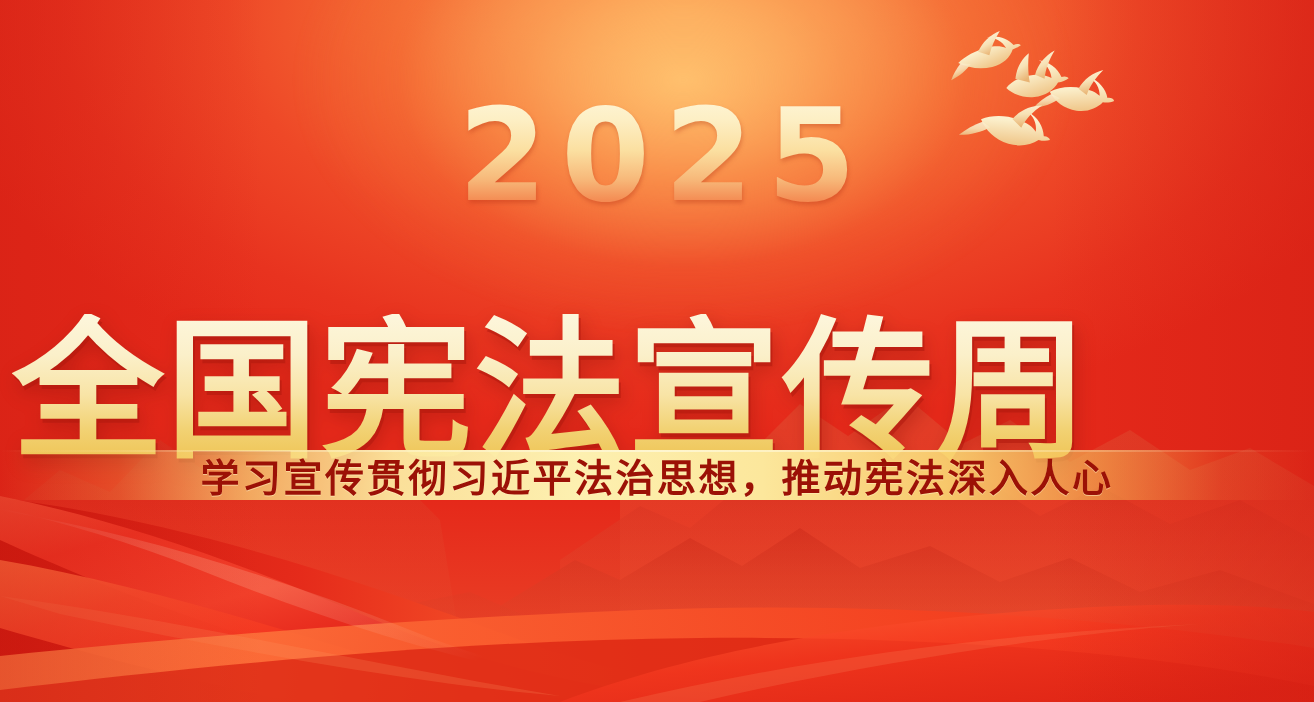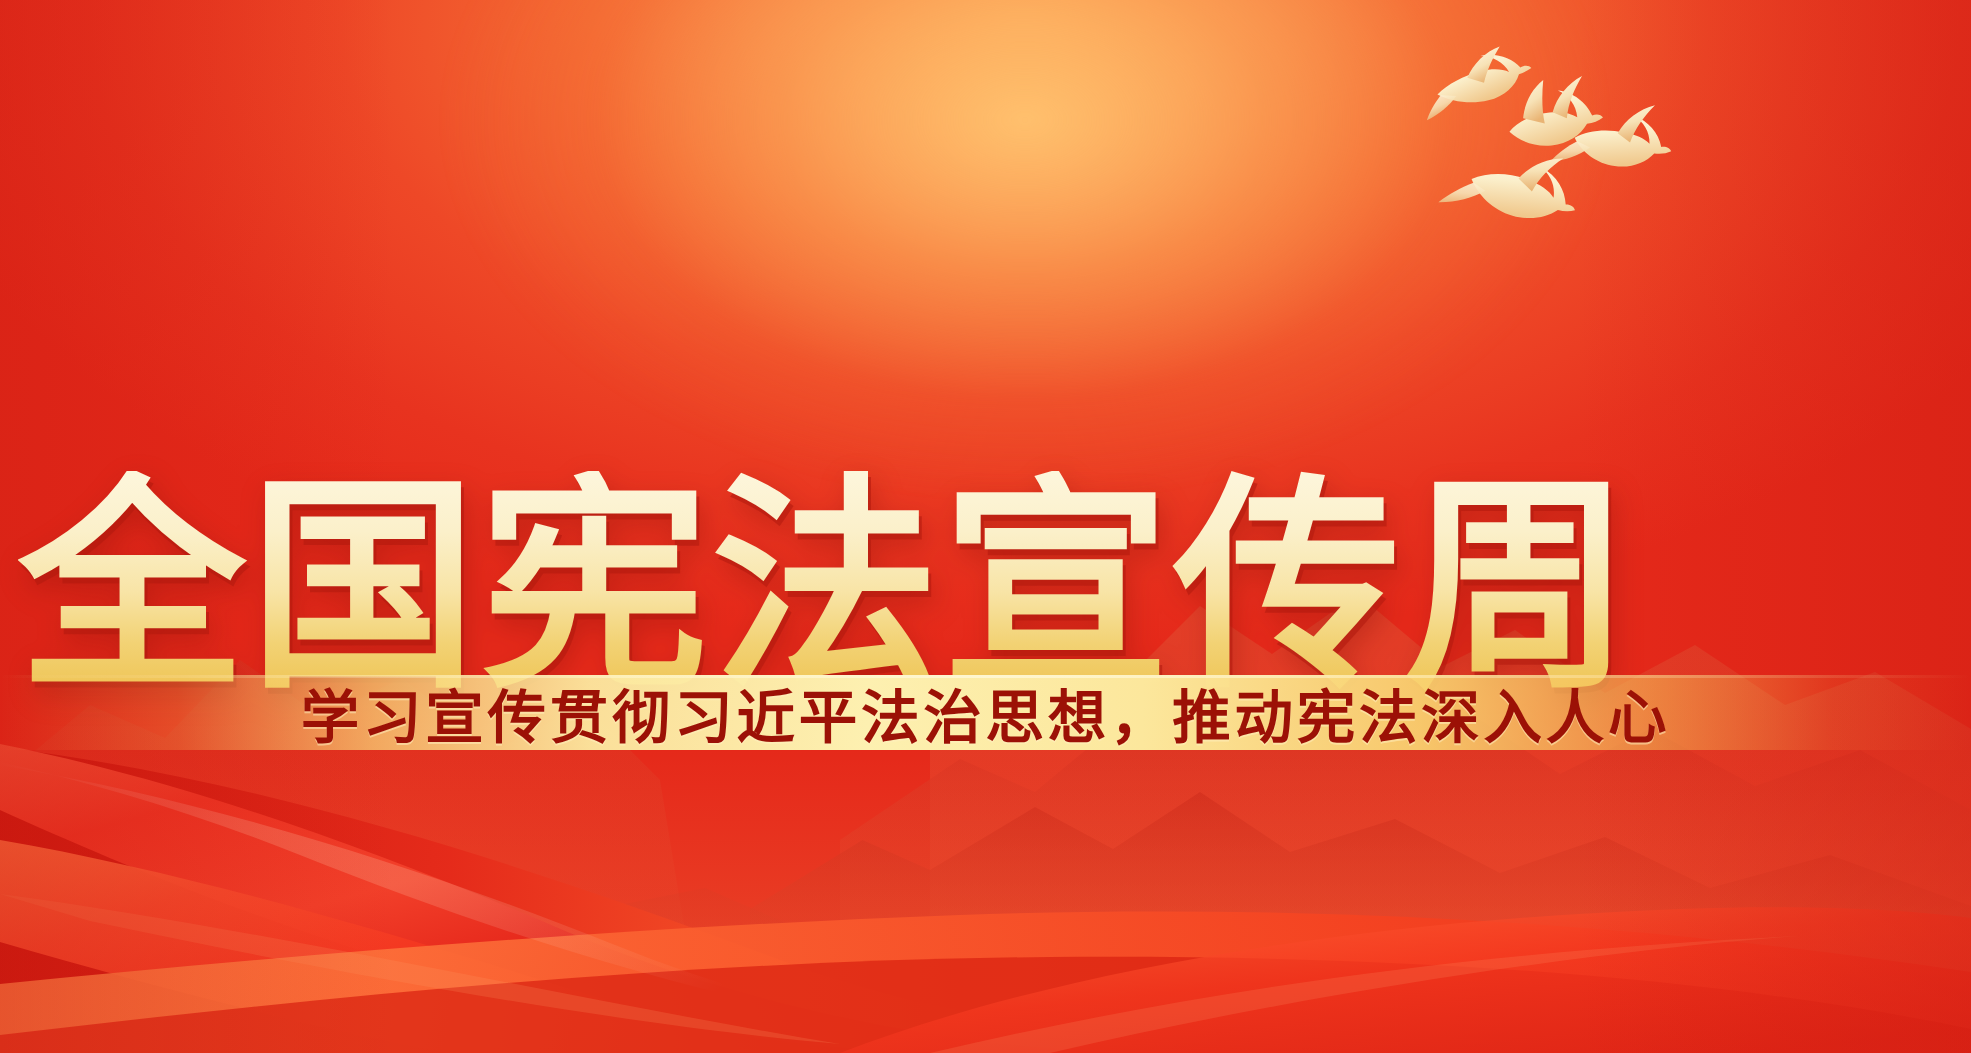--- a/index.html
+++ b/index.html
@@ -292,20 +292,21 @@
         <path d="M0,18 C9,11 22,7 36,8 C45,9 52,11 56,15
                  C55,7 50,1 43,-2 C54,0 62,8 65,17
                  C68,16 71,17 72,19 C69,21 65,22 61,22
                  C55,29 45,34 33,34 C19,34 7,27 0,18 Z" fill="url(#dv)"></path>
         <path d="M30,9 C35,-1 44,-9 55,-12 C48,-4 43,5 41,15 Z" fill="url(#dv2)"></path>
         <path d="M2,20 C-5,25 -12,32 -17,39 C-6,36 4,30 11,23 Z" fill="url(#dv2)" opacity=".92"></path>
       </g>
     </svg>
   </div>
 
+  <div class="year">2025</div>
 
   <h1 class="main-title">全国宪法宣传周</h1>
 
   <div class="band">
     <div class="band-inner-line"></div>
   </div>
   <div class="subtitle">学习宣传贯彻习近平法治思想，推动宪法深入人心</div>
 
 </div>
 

